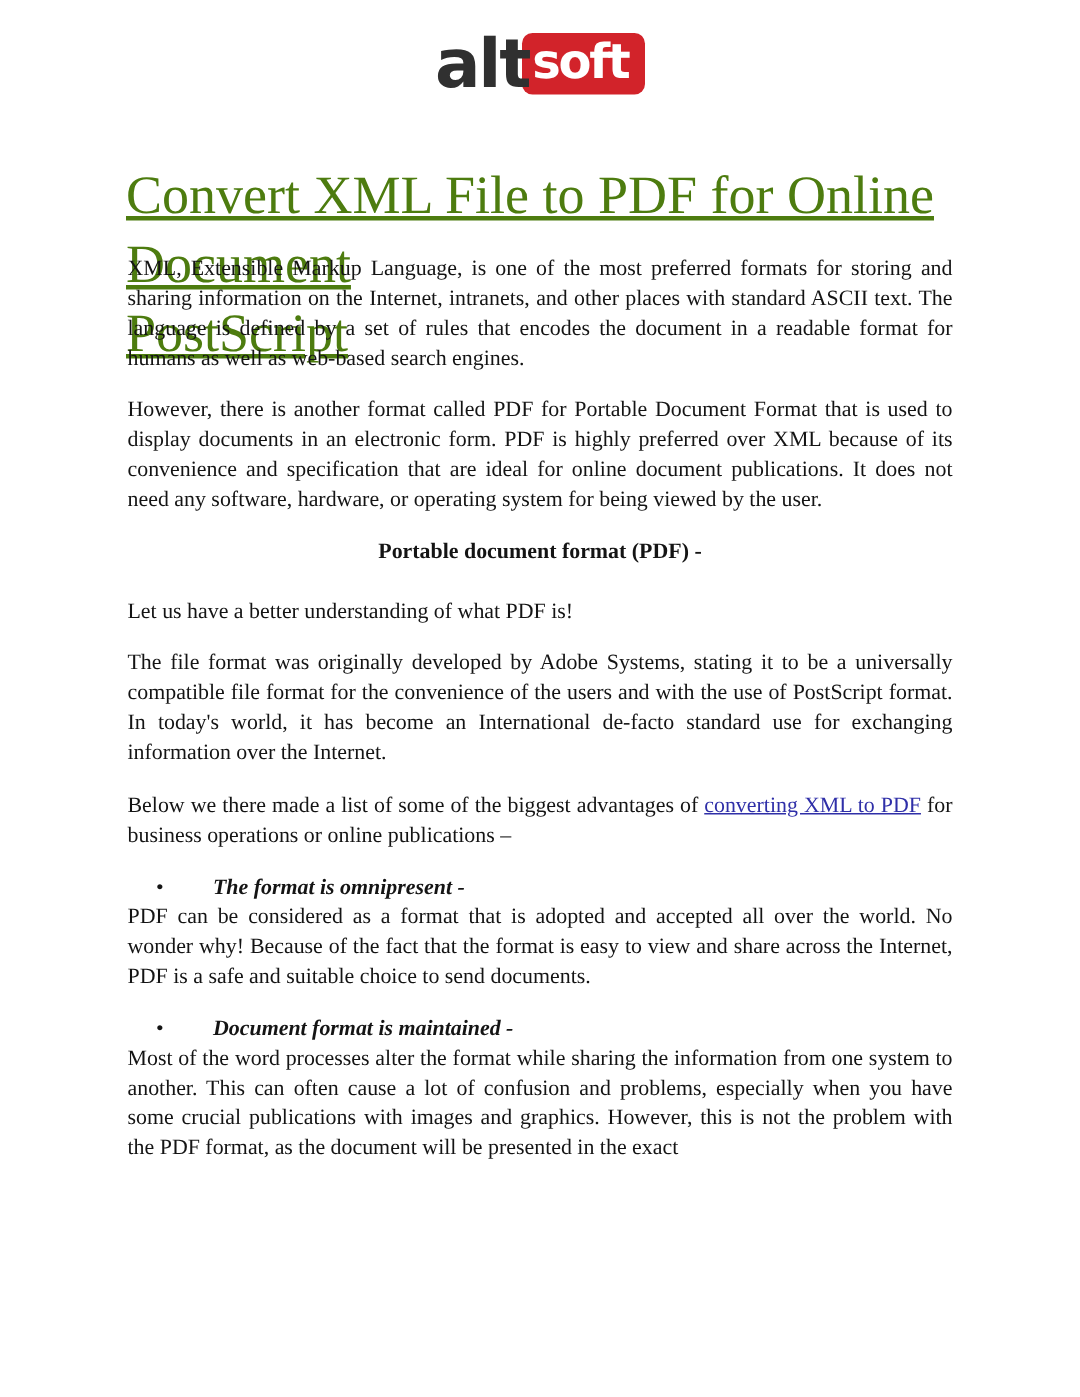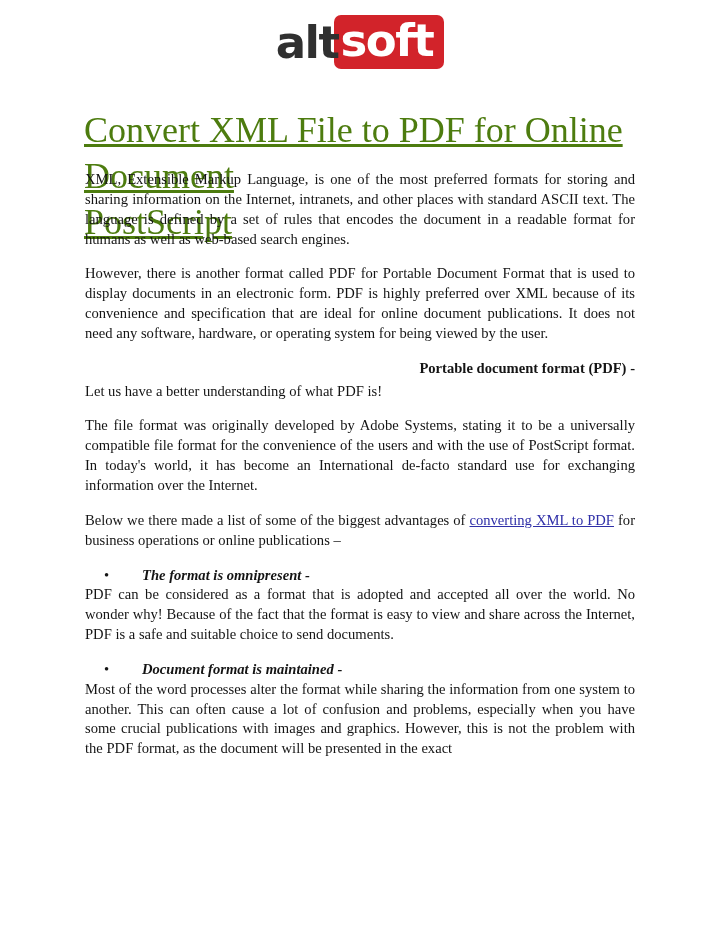--- a/index.html
+++ b/index.html
@@ -47,21 +47,21 @@
     font-size: 45px;
     letter-spacing: -1.5px;
     color: #303030;
     padding-right: 1px;
     position: relative;
     z-index: 2;
   }
   .logo-soft {
     font-family: "DejaVu Sans", "Liberation Sans", sans-serif;
     font-weight: 700;
-    font-size: 45px;
+    font-size: 32px;
     letter-spacing: -1.5px;
     color: #ffffff;
     background: #d2232a;
     border-radius: 7px;
     padding: 3px 11px 6px 7px;
     margin-left: -6px;
     line-height: 1;
   }
 
   
@@ -93,22 +93,22 @@
     line-height: 1.36;
     color: #141414;
   }
   .content p {
     margin: 0 0 15px 0;
     text-align: justify;
     text-justify: inter-word;
   }
   .content p.bold-head {
     font-weight: 700;
-    text-align: right;
-    margin-bottom: 3px;
+    text-align: center;
+    margin-bottom: 20px;
   }
   .content p.plain {
     text-align: left;
   }
 
   a.inline-link {
     color: #2f2fa8;
   }
 
   

